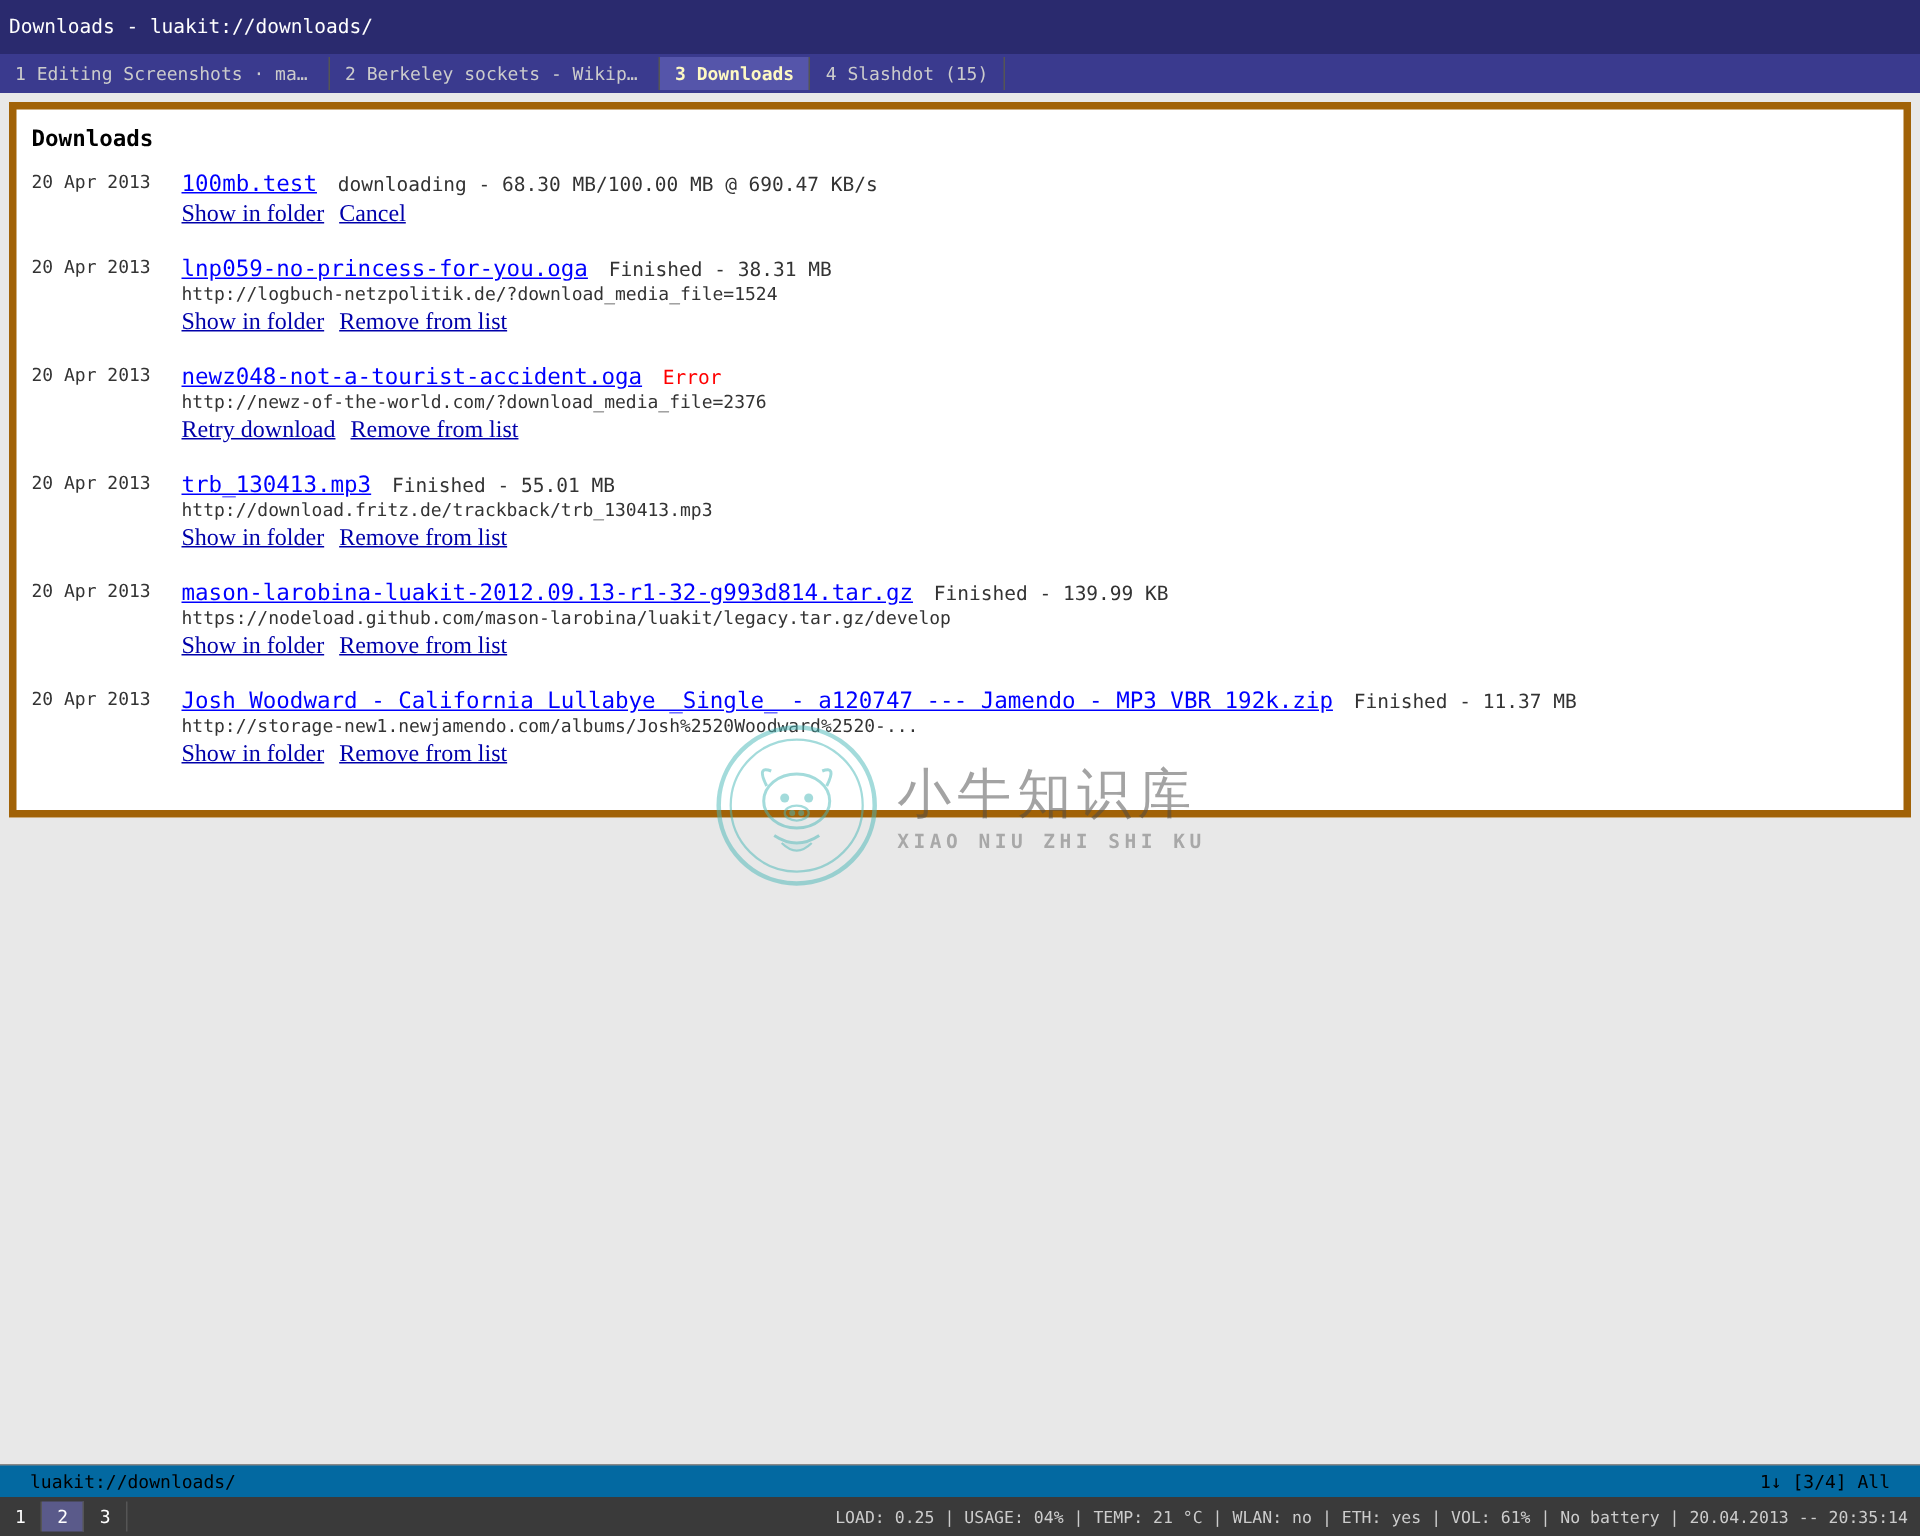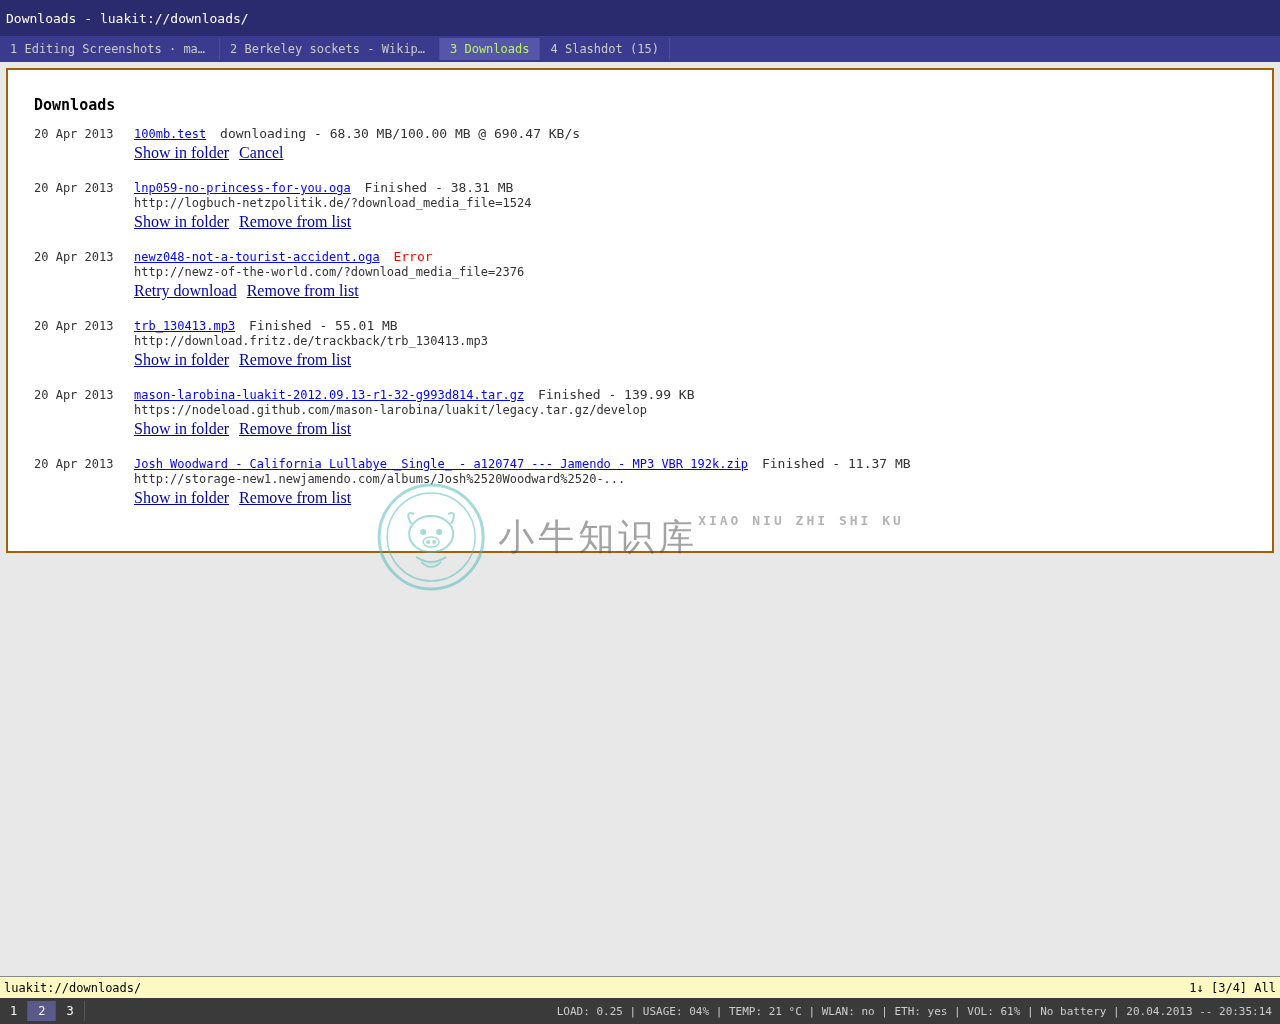--- a/index.html
+++ b/index.html
@@ -44,38 +44,38 @@
       border-right: 1px solid #555;
       color: #ccc;
       white-space: nowrap;
       overflow: hidden;
       text-overflow: ellipsis;
       max-width: 220px;
     }
 
     .tab-item.active {
       background: #5555aa;
-      color: #bef264;
-      font-weight: normal;
+      color: #fef9c3;
+      font-weight: bold;
     }
 
     
     #main-content {
       background: #e8e8e8;
       flex: 1;
       overflow-y: auto;
       padding: 0;
     }
 
     
     #downloads-panel {
       background: #fff;
       margin: 6px;
-      border: 2px solid #a16207;
-      padding: 26px;
+      border: 5px solid #a16207;
+      padding: 10px;
     }
 
     #downloads-title {
       font-size: 15px;
       font-weight: bold;
       margin-bottom: 12px;
       color: #000;
     }
 
     .download-row {
@@ -93,21 +93,21 @@
     }
 
     .download-info {
       flex: 1;
     }
 
     .download-filename {
       color: #00f;
       text-decoration: underline;
       cursor: pointer;
-      font-size: 12px;
+      font-size: 15px;
     }
 
     .download-status {
       color: #333;
       font-size: 13px;
       margin-left: 6px;
     }
 
     .download-url {
       color: #333;
@@ -152,41 +152,42 @@
       pointer-events: none;
     }
 
     #watermark-logo {
       width: 110px;
       height: 110px;
     }
 
     #watermark-text {
       display: flex;
+      flex-direction: column;
       align-items: flex-start;
     }
 
     #watermark-chinese {
       font-size: 36px;
       color: #4a4a4a;
       letter-spacing: 4px;
     }
 
     #watermark-pinyin {
       font-size: 13px;
       color: #6a6a6a;
       letter-spacing: 3px;
       font-weight: bold;
     }
 
     
     #status-bar {
-      background: #fef9c3;
+      background: #0369a1;
       border-top: 1px solid #888;
-      padding: 2px 4px;
+      padding: 2px 20px;
       font-size: 12px;
       color: #000;
       display: flex;
       justify-content: space-between;
       align-items: center;
       height: 22px;
       flex-shrink: 0;
     }
 
     #taskbar {

